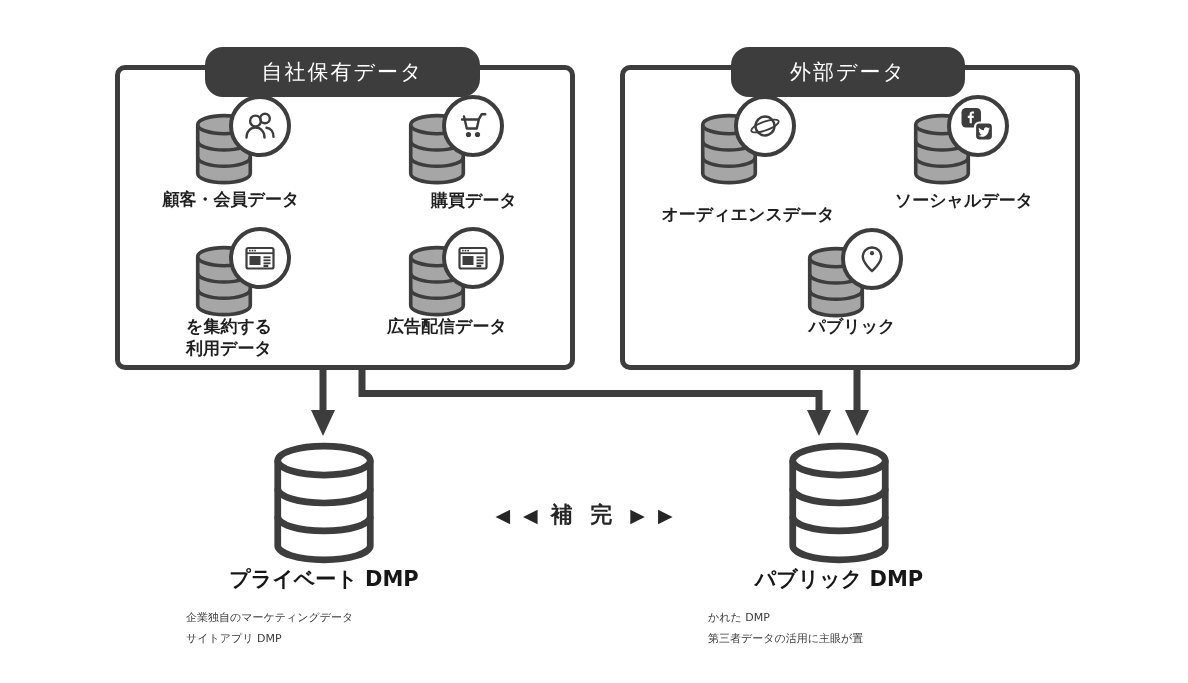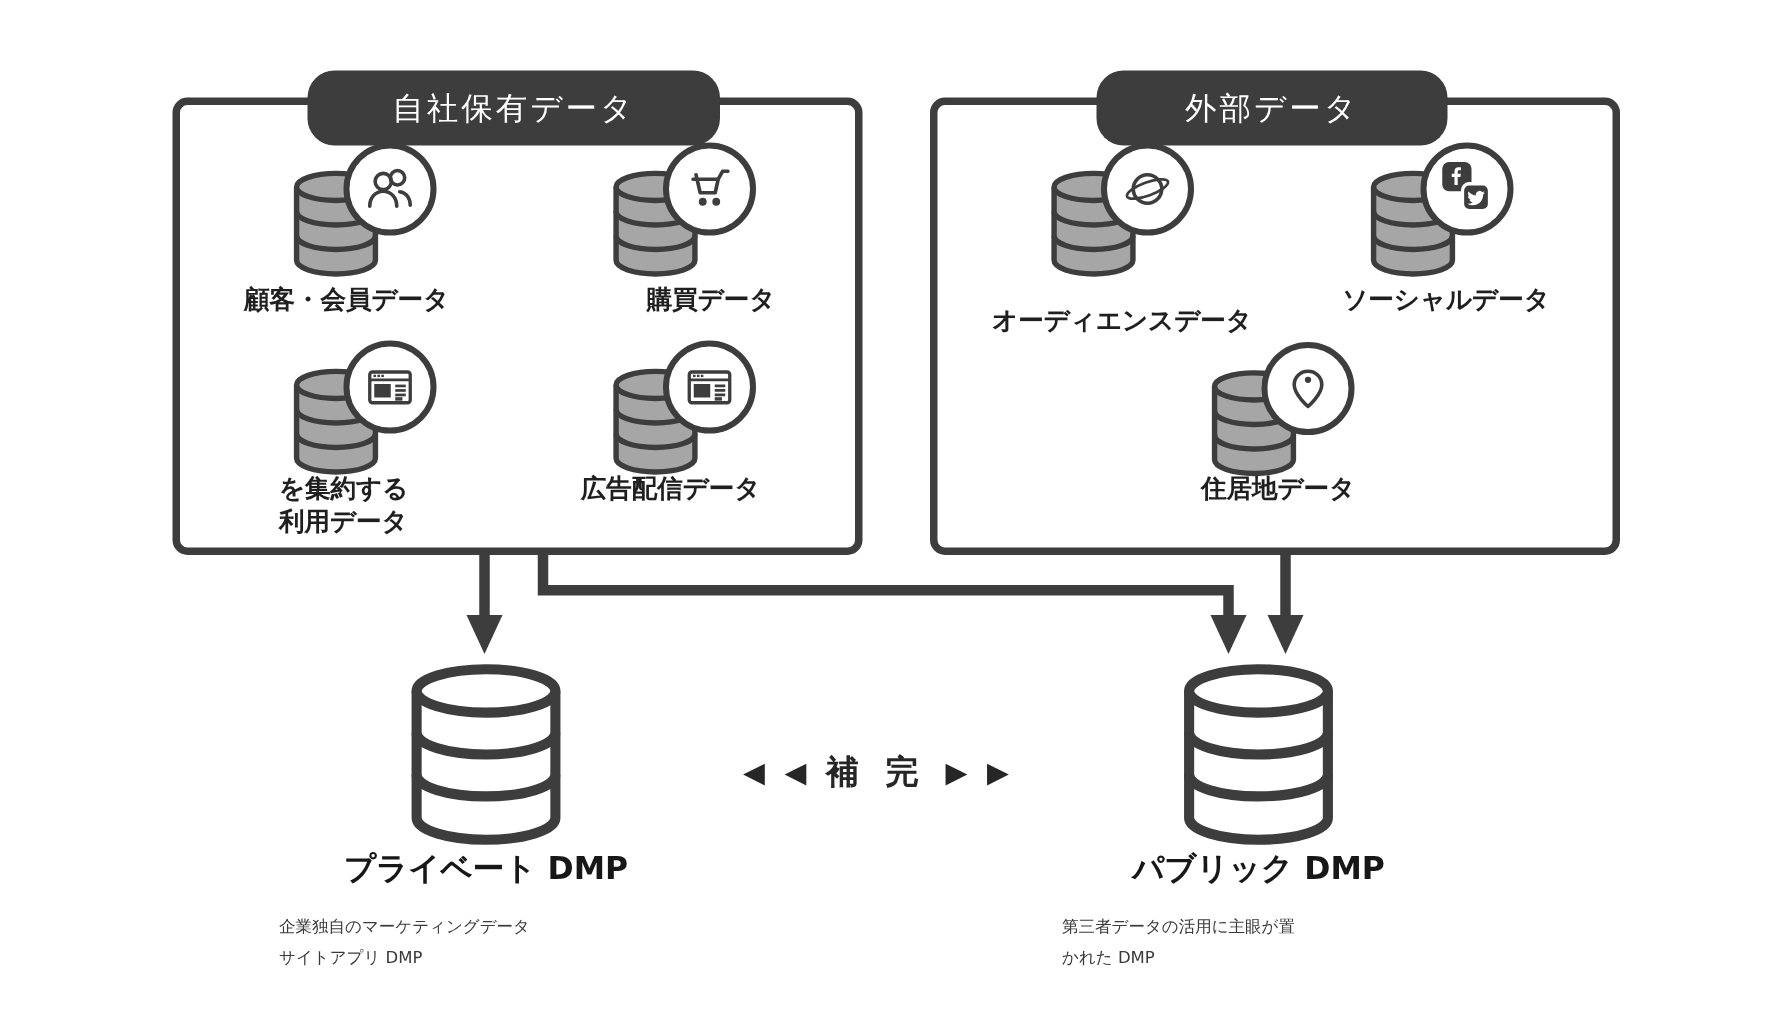--- a/index.html
+++ b/index.html
@@ -193,42 +193,42 @@
       <ellipse cx="32" cy="12" rx="29" ry="10" fill="#a6a6a6" stroke="#3d3d3d" stroke-width="4"></ellipse>
       <path d="M3 30 a29 10 0 0 0 58 0 M3 48 a29 10 0 0 0 58 0" fill="none" stroke="#3d3d3d" stroke-width="4"></path>
     </svg>
     <div class="badge">
       <svg width="36" height="36" viewBox="0 0 36 36">
         <path d="M18 6.5 c-5.2 0-9.2 4-9.2 9 0 6.6 9.2 14.5 9.2 14.5 s9.2-7.9 9.2-14.5 c0-5-4-9-9.2-9z" fill="none" stroke="#3d3d3d" stroke-width="2.4" stroke-linejoin="round"></path>
         <circle cx="18" cy="12.2" r="2.1" fill="#3d3d3d"></circle>
       </svg>
     </div>
   </div>
-  <div class="item-label ctr" style="left:852px; top:315px;">住居地データ</div>
+  <div class="item-label ctr" style="left:852px; top:315px;">パブリック</div>
 
   <svg class="dmp-cyl" style="left:271px; top:441px;" width="106" height="124" viewBox="0 0 110 128">
     <path d="M7 20 v88 a48 15 0 0 0 96 0 v-88" fill="#ffffff" stroke="#3d3d3d" stroke-width="7"></path>
     <ellipse cx="55" cy="20" rx="48" ry="15" fill="#ffffff" stroke="#3d3d3d" stroke-width="7"></ellipse>
     <path d="M7 49 a48 15 0 0 0 96 0 M7 78 a48 15 0 0 0 96 0" fill="none" stroke="#3d3d3d" stroke-width="7"></path>
   </svg>
   <div class="dmp-title" style="left:324px; top:565px;text-align:right;">プライベート DMP</div>
   <div class="dmp-desc" style="left:186px; top:607px;">
     <div>企業独自のマーケティングデータ</div>
     <div>サイトアプリ DMP</div>
   </div>
 
   <svg class="dmp-cyl" style="left:786px; top:441px;" width="106" height="124" viewBox="0 0 110 128">
     <path d="M7 20 v88 a48 15 0 0 0 96 0 v-88" fill="#ffffff" stroke="#3d3d3d" stroke-width="7"></path>
     <ellipse cx="55" cy="20" rx="48" ry="15" fill="#ffffff" stroke="#3d3d3d" stroke-width="7"></ellipse>
     <path d="M7 49 a48 15 0 0 0 96 0 M7 78 a48 15 0 0 0 96 0" fill="none" stroke="#3d3d3d" stroke-width="7"></path>
   </svg>
   <div class="dmp-title" style="left:839px; top:565px;">パブリック DMP</div>
   <div class="dmp-desc" style="left:708px; top:607px;">
+    <div>かれた DMP</div>
     <div>第三者データの活用に主眼が置</div>
-    <div>かれた DMP</div>
   </div>
 
   <div class="complement">
     <span class="tri">◀</span>
     <span class="tri">◀</span>
     <span class="comp-label">補 完</span>
     <span class="tri">▶</span>
     <span class="tri">▶</span>
   </div>
 

